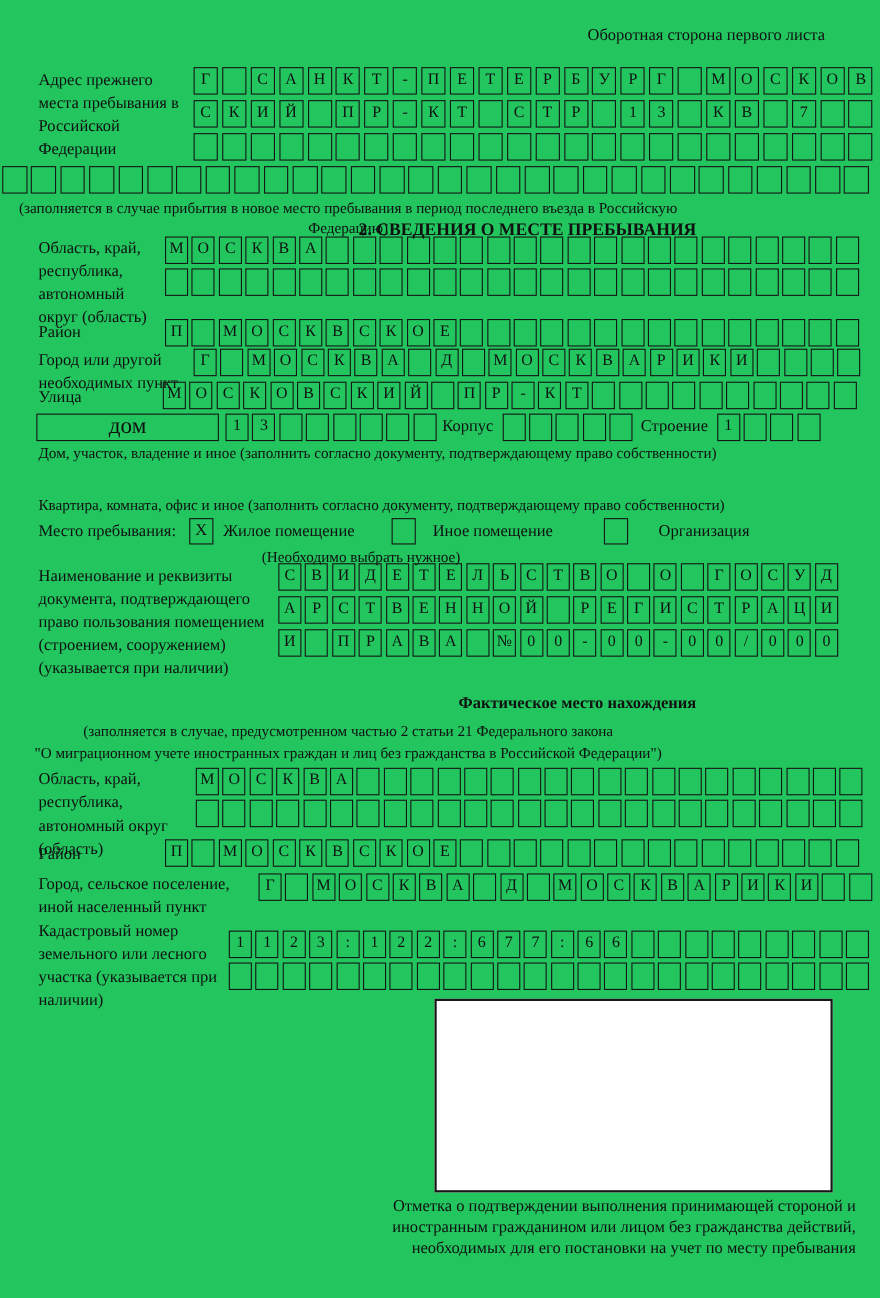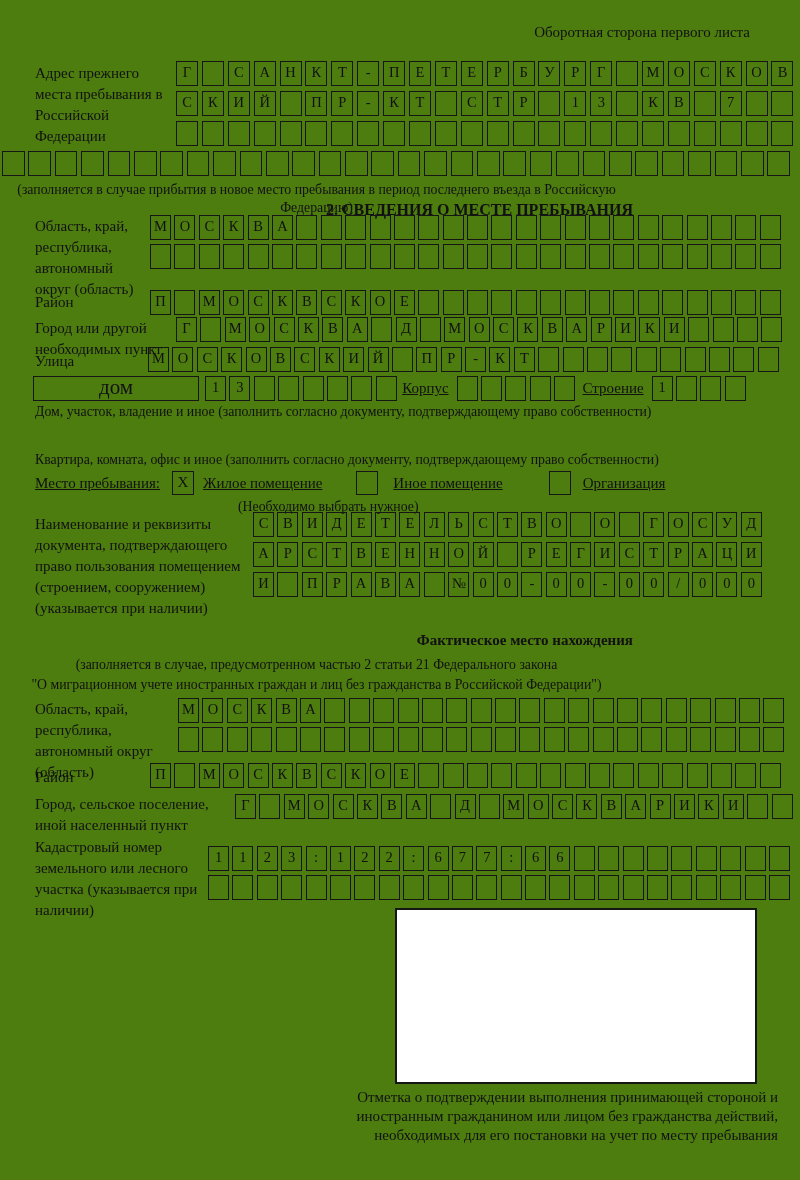--- a/index.html
+++ b/index.html
@@ -1,34 +1,34 @@
 <!DOCTYPE html>
 <html><head>
 <meta charset="utf-8">
 <style>
   html,body{margin:0;padding:0;background:#ffffff;}
-  #page{position:relative;width:800px;height:1180px;background:#4d7c0f;
+  #page{position:relative;width:800px;height:1180px;background:#22c55e;
         font-family:"Liberation Serif","DejaVu Serif",serif;color:#111;}
   .lbl{position:absolute;font-size:15px;line-height:21px;color:#111;}
   .cap{position:absolute;font-size:13.8px;line-height:18px;color:#111;text-align:right;}
   .center{left:0;width:633px;text-align:center;}
   .bold{font-weight:bold;text-align:right;}
   .boxrow{position:absolute;white-space:nowrap;}
   .box{display:inline-block;box-sizing:border-box;width:21px;height:25px;
        border:1.7px solid #161616;margin-right:3.4px;text-align:center;
        font-size:14.5px;line-height:21px;vertical-align:top;}
   .bw{width:22px;margin-right:3.9px;}
   .bf{width:22.6px;margin-right:3.8px;}
   .widebox{display:inline-block;box-sizing:border-box;height:25px;
        border:1.7px solid #161616;text-align:center;font-size:21px;
        line-height:21px;vertical-align:top;margin-right:6px;}
   .cbox{display:inline-block;box-sizing:border-box;width:22px;height:24px;
        border:1.7px solid #161616;text-align:center;font-size:15px;
        line-height:20px;vertical-align:top;}
-  .inlbl{font-size:15px;line-height:25px;vertical-align:top;display:inline-block;text-decoration:underline;}
+  .inlbl{font-size:15px;line-height:25px;vertical-align:top;display:inline-block;}
   .stamp{position:absolute;border:2px solid #161616;background:#fff;}
 </style>
 </head>
 <body>
 
 <div id="page">
 
   <div class="lbl" style="left:420px;top:22px;width:330px;text-align:right">Оборотная сторона первого листа</div>
 
   <div class="lbl" style="left:35px;top:63px;width:142px">Адрес прежнего места пребывания в Российской Федерации</div>
@@ -60,21 +60,21 @@
 
   <div class="cap" style="left:35px;top:451px">Квартира, комната, офис и иное (заполнить согласно документу, подтверждающему право собственности)</div>
 
   <div class="boxrow" style="left:35px;top:471px">
     <span class="inlbl">Место пребывания:</span>
     <span class="cbox" style="margin-left:8px">X</span>
     <span class="inlbl" style="margin-left:5px">Жилое помещение</span>
     <span class="cbox" style="margin-left:30px"></span>
     <span class="inlbl" style="margin-left:11px">Иное помещение</span>
     <span class="cbox" style="margin-left:42px"></span>
-    <span class="inlbl" style="margin-left:8px">Организация</span>
+    <span class="inlbl" style="margin-left:24px">Организация</span>
   </div>
   <div class="cap" style="left:238px;top:498px">(Необходимо выбрать нужное)</div>
 
   <div class="lbl" style="left:35px;top:514px;width:220px">Наименование и реквизиты документа, подтверждающего право пользования помещением (строением, сооружением) (указывается при наличии)</div>
   <div class="boxrow" style="left:253px;top:512px"><span class="box">С</span><span class="box">В</span><span class="box">И</span><span class="box">Д</span><span class="box">Е</span><span class="box">Т</span><span class="box">Е</span><span class="box">Л</span><span class="box">Ь</span><span class="box">С</span><span class="box">Т</span><span class="box">В</span><span class="box">О</span><span class="box"></span><span class="box">О</span><span class="box"></span><span class="box">Г</span><span class="box">О</span><span class="box">С</span><span class="box">У</span><span class="box">Д</span></div>
   <div class="boxrow" style="left:253px;top:542px"><span class="box">А</span><span class="box">Р</span><span class="box">С</span><span class="box">Т</span><span class="box">В</span><span class="box">Е</span><span class="box">Н</span><span class="box">Н</span><span class="box">О</span><span class="box">Й</span><span class="box"></span><span class="box">Р</span><span class="box">Е</span><span class="box">Г</span><span class="box">И</span><span class="box">С</span><span class="box">Т</span><span class="box">Р</span><span class="box">А</span><span class="box">Ц</span><span class="box">И</span></div>
   <div class="boxrow" style="left:253px;top:572px"><span class="box">И</span><span class="box"></span><span class="box">П</span><span class="box">Р</span><span class="box">А</span><span class="box">В</span><span class="box">А</span><span class="box"></span><span class="box">№</span><span class="box">0</span><span class="box">0</span><span class="box">-</span><span class="box">0</span><span class="box">0</span><span class="box">-</span><span class="box">0</span><span class="box">0</span><span class="box">/</span><span class="box">0</span><span class="box">0</span><span class="box">0</span></div>
 
   <div class="lbl center bold" style="top:630px">Фактическое место нахождения</div>
   <div class="cap center" style="top:656px">(заполняется в случае, предусмотренном частью 2 статьи 21 Федерального закона</div>

